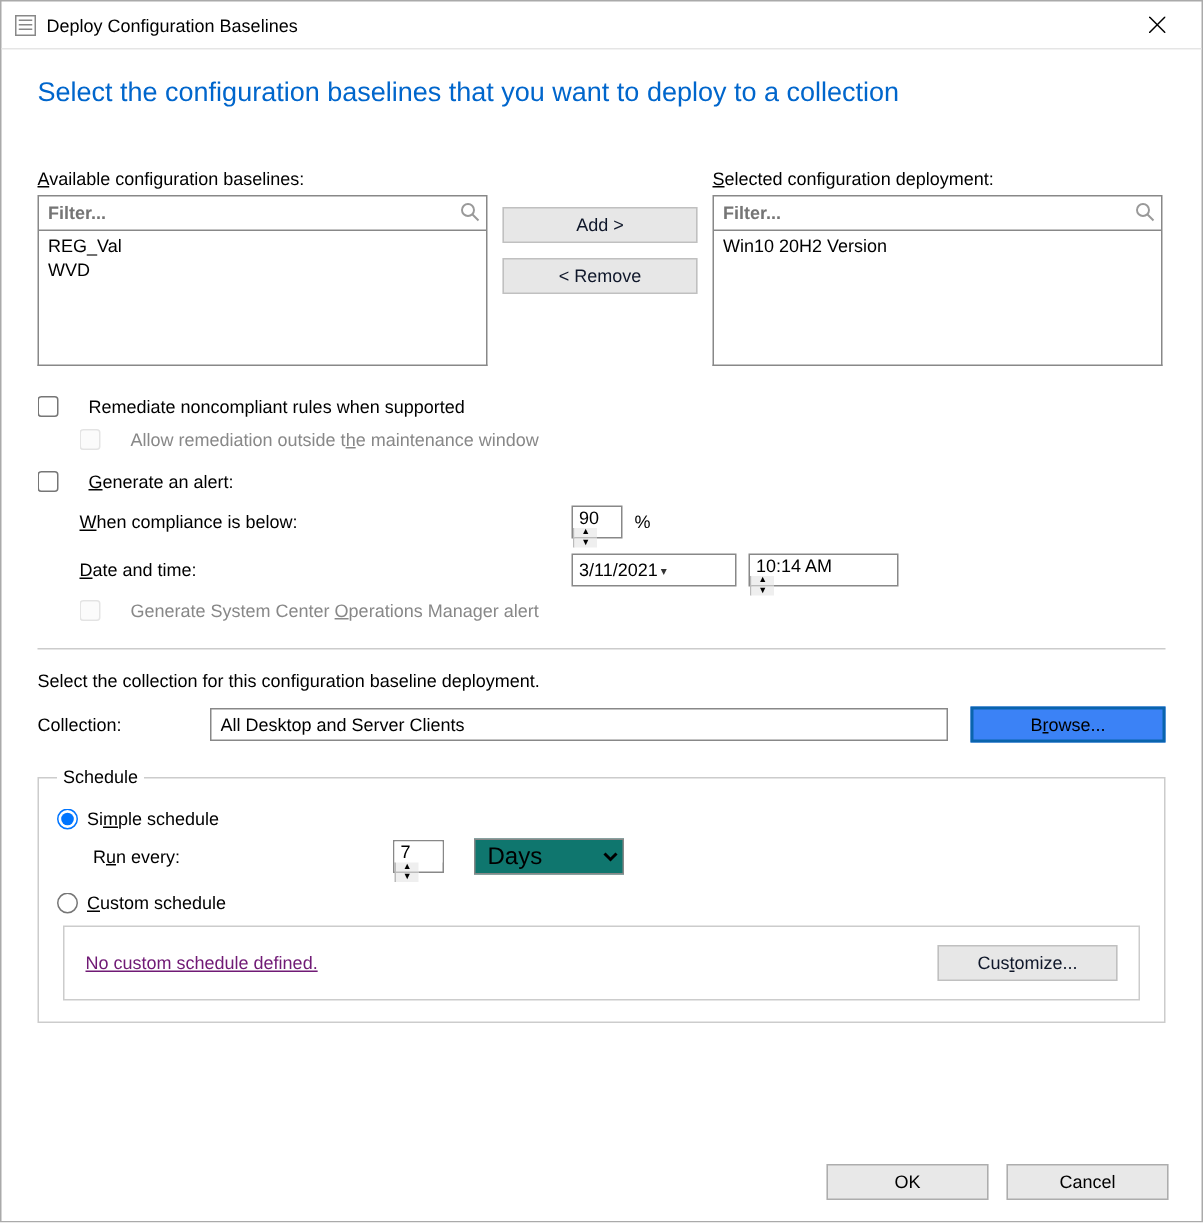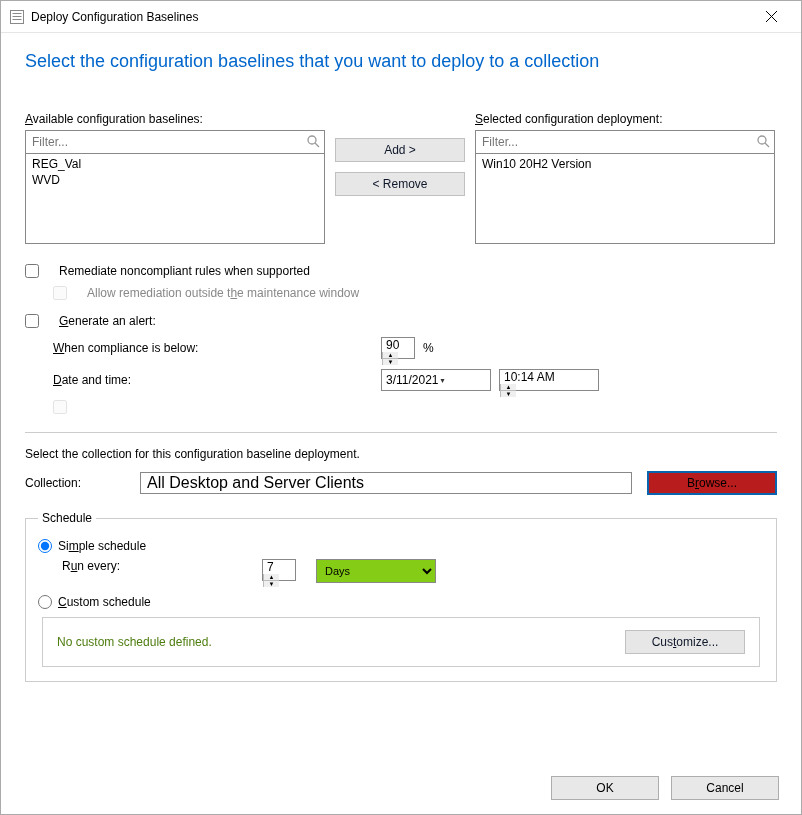--- a/index.html
+++ b/index.html
@@ -64,20 +64,21 @@
     border: 1px solid #888;
     height: 24px;
     display: flex;
     align-items: center;
     padding: 0 4px;
   }
   .filterbox input {
     border: none; outline: none; flex: 1; font-family: inherit; font-size: 12px;
     color: #555;
     background: transparent;
+    font-weight: bold;
   }
   .filterbox .search-icon {
     color: #888;
     font-size: 13px;
   }
   .listbox {
     border: 1px solid #888;
     border-top: none;
     height: 90px;
     padding: 2px 6px;
@@ -179,28 +180,28 @@
     display: flex;
     align-items: center;
     gap: 15px;
     margin: 10px 0 16px 0;
   }
   .collection-row .lbl { width: 100px; }
   .textfield {
     border: 1px solid #888;
     height: 22px;
     padding: 0 6px;
-    font-family: inherit; font-size: 16px;
+    font-family: inherit; font-size: 12px;
     outline: none;
     background: #fff;
   }
   .collection-row .textfield { flex: 1; }
   .browse-btn {
     border: 2px solid #0a64ad;
-    background: #b91c1c;
+    background: #3b82f6;
     width: 130px;
     height: 24px;
     font-family: inherit; font-size: 12px;
     cursor: pointer;
   }
   fieldset.schedule {
     border: 1px solid #ccc;
     padding: 8px 12px 14px 12px;
     margin: 0 0 12px 0;
   }
@@ -208,40 +209,40 @@
     padding: 0 4px;
     font-size: 12px;
   }
   .sched-desc { margin: 2px 0 10px 0; }
   .radio-row {
     display: flex; align-items: center; gap: 6px;
     margin: 6px 0;
   }
   .radio-row input[type=radio] { margin: 0; width: 14px; height: 14px; }
   .run-row {
-    display: flex; gap: 20px;
+    display: flex; align-items: center; gap: 20px;
     margin: 6px 0 12px 24px;
   }
   .run-row .lbl { width: 180px; }
   select.combo {
     border: 1px solid #888;
     height: 24px;
-    font-family: inherit; font-size: 11px;
+    font-family: inherit; font-size: 16px;
     padding: 0 4px;
-    width: 120px;
-    background: #84cc16;
+    width: 100px;
+    background: #0f766e;
   }
   .custom-box {
     border: 1px solid #ccc;
     padding: 12px 14px;
     margin: 8px 4px 0 4px;
     display: flex;
     align-items: center;
   }
-  .custom-box .msg { color: #4d7c0f; flex: 1; }
+  .custom-box .msg { color: #701a75; flex: 1; text-decoration: underline; }
   .footer {
     display: flex;
     justify-content: flex-end;
     gap: 12px;
     padding: 8px 22px 14px 0;
   }
   .footer .btn { width: 108px; background: #e8e8e8; }
   .ul { text-decoration: underline; }
 </style>
 </head>
@@ -350,20 +351,21 @@
         <input type="text" style="width: 70px;" value="10:14 AM">
         <div class="spinbtns">
           <div>▲</div>
           <div>▼</div>
         </div>
       </div>
     </div>
 
     <div class="chk-row disabled indent1">
       <input type="checkbox" disabled="" style="">
+      <span>Generate System Center <span class="ul">O</span>perations Manager alert</span>
     </div>
 
     <hr class="sep">
 
     <div>Select the collection for this configuration baseline deployment.</div>
     <div class="collection-row">
       <span class="lbl">Collection:</span>
       <input class="textfield" type="text" readonly="" value="All Desktop and Server Clients" style="">
       <button class="browse-btn">B<span class="ul">r</span>owse...</button>
     </div>

